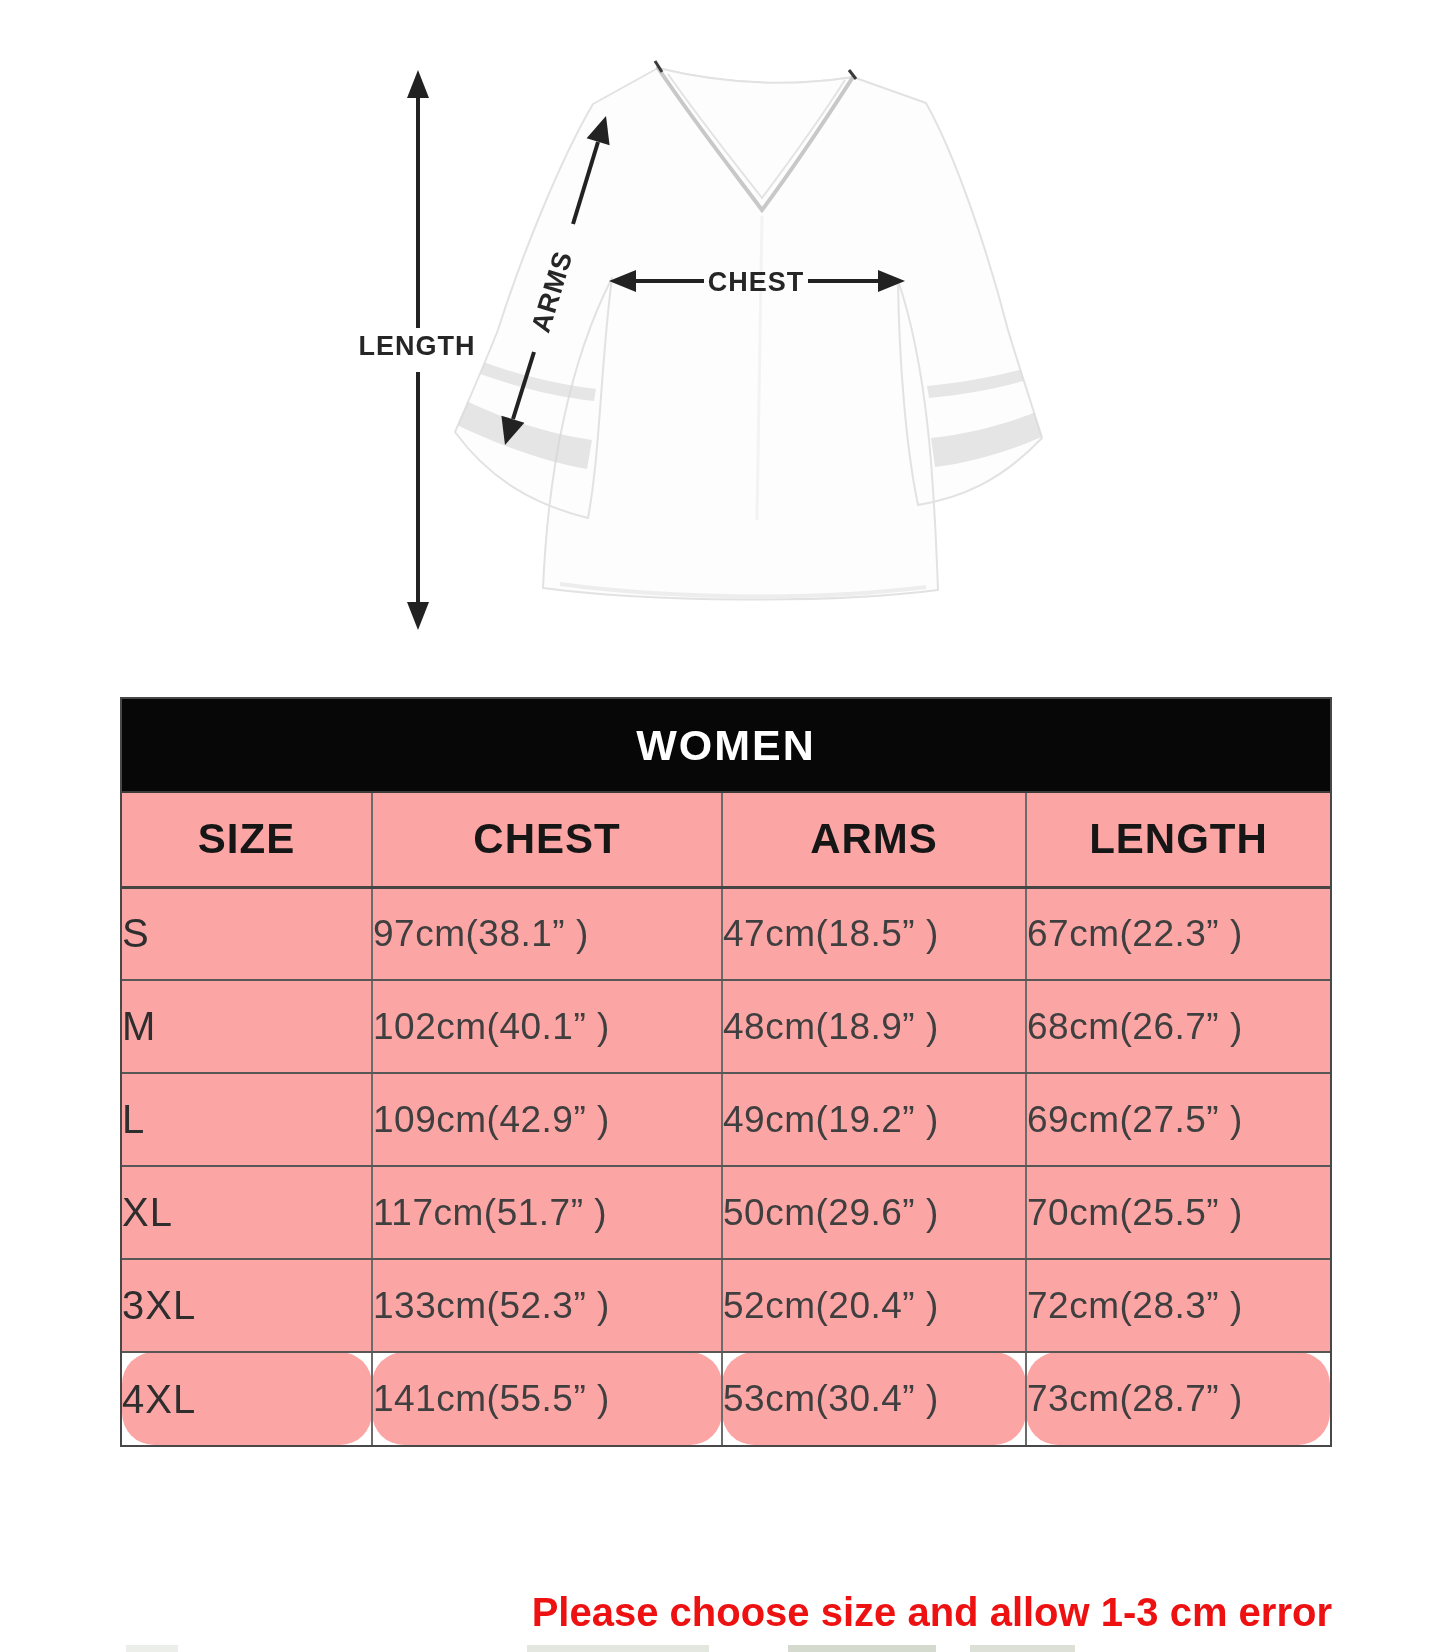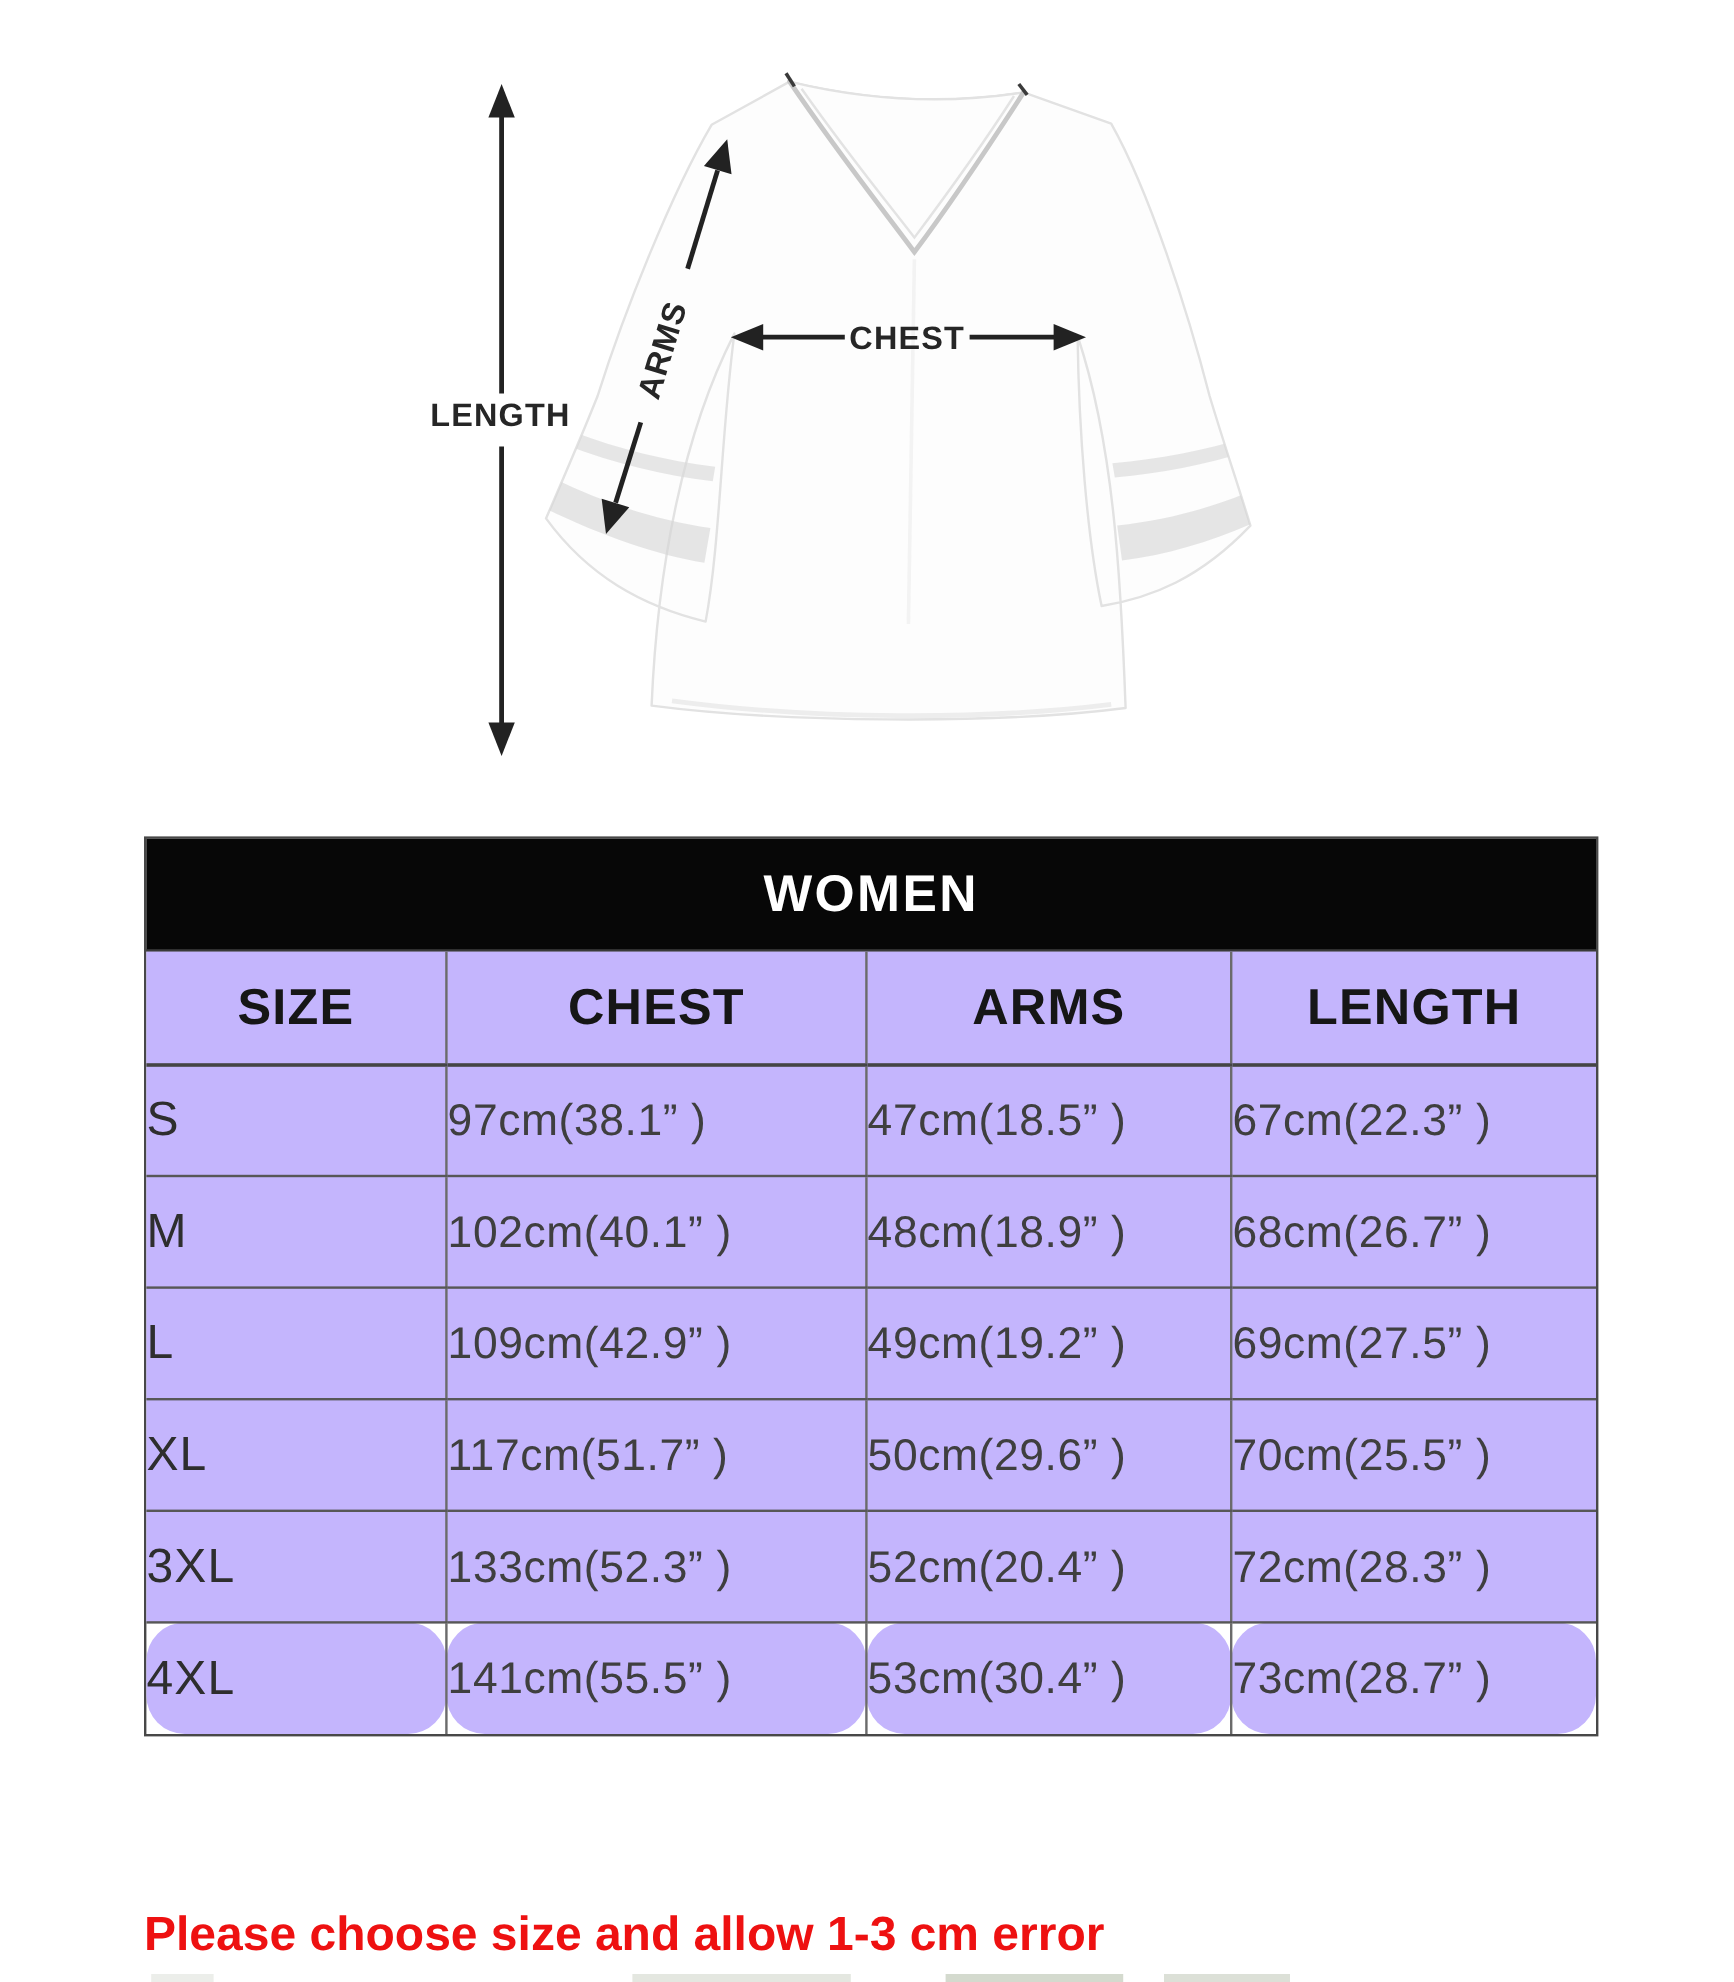--- a/index.html
+++ b/index.html
@@ -21,36 +21,36 @@
     display:flex;align-items:center;justify-content:center;
     font-size:43px;font-weight:700;letter-spacing:2px;
     border-bottom:2px solid #3a3a3a;box-sizing:border-box;
   }
   table.size-table{border-collapse:collapse;width:100%;table-layout:fixed;}
   .size-table col.c0{width:250px}
   .size-table col.c1{width:350px}
   .size-table col.c2{width:304px}
   .size-table col.c3{width:304px}
   .size-table th,.size-table td{
-    vertical-align:middle;background:#c4b5fd;
+    vertical-align:middle;background:#fca5a5;
     border-right:2px solid #6b6b6b;border-bottom:2px solid #575757;
     padding:0;box-sizing:border-box;
   }
   .size-table th:last-child,.size-table td:last-child{border-right:none;}
   .size-table tr:last-child td{border-bottom:none;border-radius:32px;}
   .size-table th{
     height:94px;font-size:42px;font-weight:bold;color:#161616;
     border-bottom:3px solid #454545;letter-spacing:1px;
   }
   .size-table td{height:93px;font-size:37px;color:#3f3f3f;letter-spacing:0.5px;}
   .size-table td.size-col{font-size:40px;color:#2e2e2e;letter-spacing:1px;}
 
   .size-note{
     position:absolute;left:120px;top:1590px;width:1212px;
-    text-align:left;font-size:40px;font-weight:bold;color:#ee1111;
+    text-align:right;font-size:40px;font-weight:bold;color:#ee1111;
   }
 
   
   .frag{position:absolute;height:7px;top:1645px;opacity:0.85;}
   .frag1{left:126px;width:52px;background:#e9ebe6;}
   .frag2{left:527px;width:182px;background:#dfe3da;}
   .frag3{left:788px;width:148px;background:#ccd3c6;}
   .frag4{left:970px;width:105px;background:#d6dbd0;}
 </style>
 </head>

